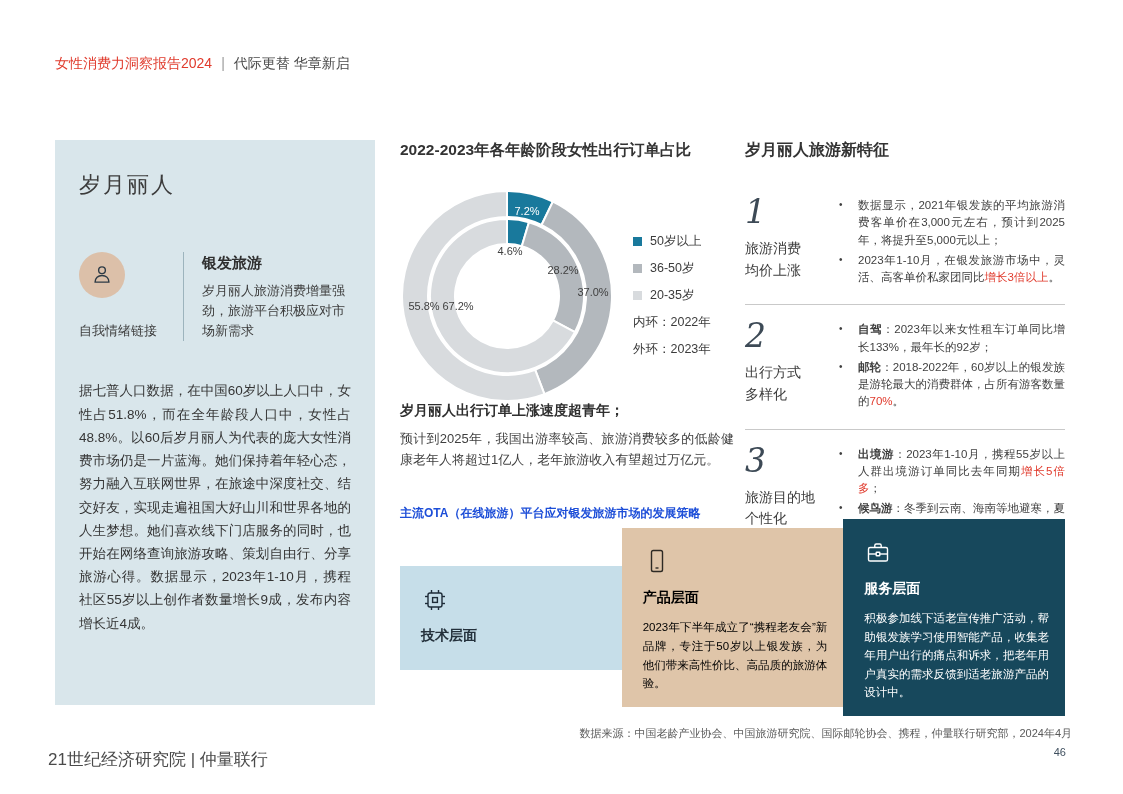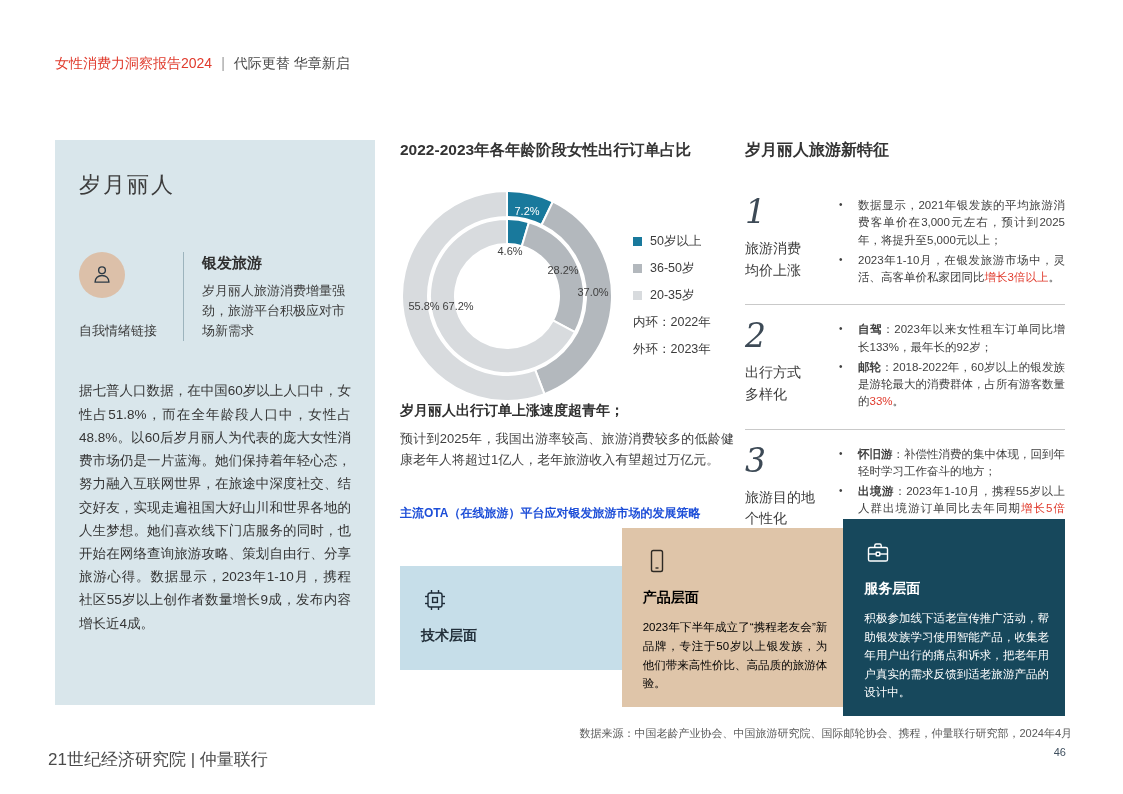--- a/index.html
+++ b/index.html
@@ -174,31 +174,30 @@
         </ul>
     </div>
     <div class="feature-item">
       <div class="feat-left">
         <div class="feat-num">2</div>
         <div class="feat-label">出行方式
 多样化</div>
       </div>
       <ul class="feat-bullets">
           <li><span class="b">自驾</span><span>：2023年以来女性租车订单同比增长133%，最年长的92岁；</span></li>
-          <li><span class="b">邮轮</span><span>：2018-2022年，60岁以上的银发族是游轮最大的消费群体，占所有游客数量的</span><span class="red">33%</span><span>。</span></li>
+          <li><span class="b">邮轮</span><span>：2018-2022年，60岁以上的银发族是游轮最大的消费群体，占所有游客数量的</span><span class="red">70%</span><span>。</span></li>
         </ul>
     </div>
     <div class="feature-item">
       <div class="feat-left">
         <div class="feat-num">3</div>
         <div class="feat-label">旅游目的地
 个性化</div>
       </div>
       <ul class="feat-bullets">
-          <li><span class="b">怀旧游</span><span>：补偿性消费的集中体现，回到年轻时学习工作奋斗的地方；</span></li>
           <li><span class="b">出境游</span><span>：2023年1-10月，携程55岁以上人群出境游订单同比去年同期</span><span class="red">增长5倍多</span><span>；</span></li>
           <li><span class="b">候鸟游</span><span>：冬季到云南、海南等地避寒，夏季进山避暑游。</span></li>
         </ul>
     </div>
   </div>
 </section>
 
 <section class="abs strategy">
   <h2>主流OTA（在线旅游）平台应对银发旅游市场的发展策略</h2>
   <div class="cards">

